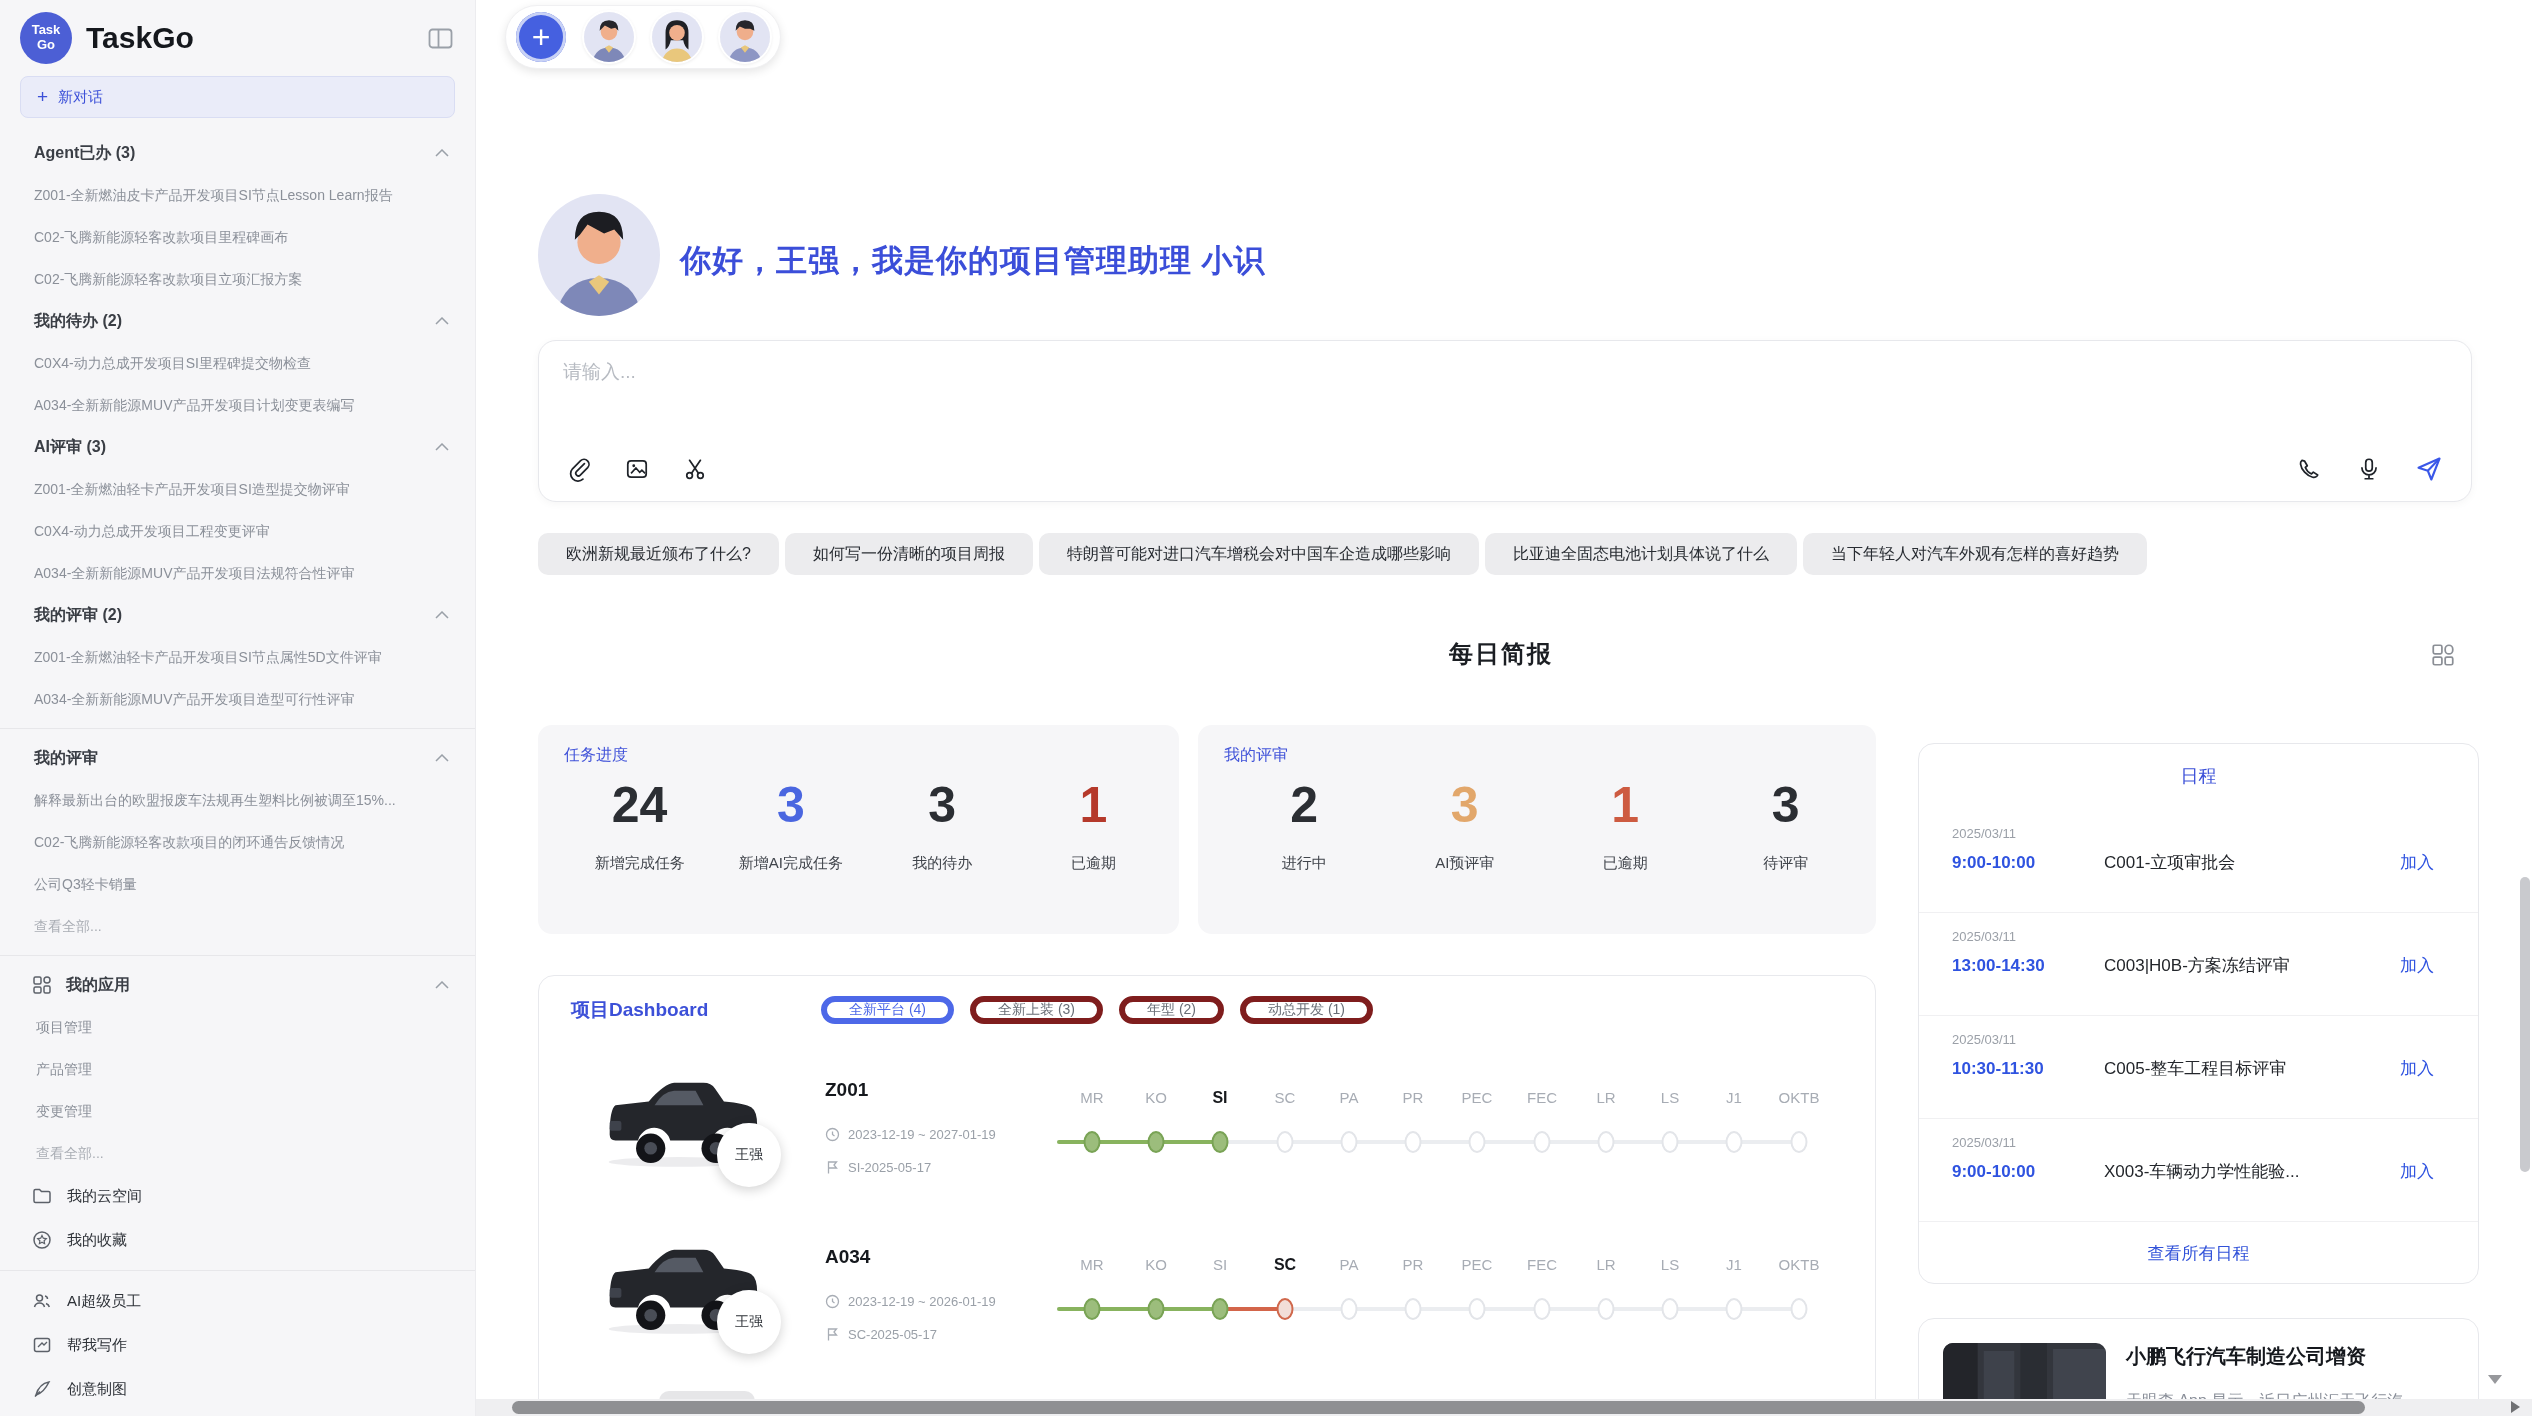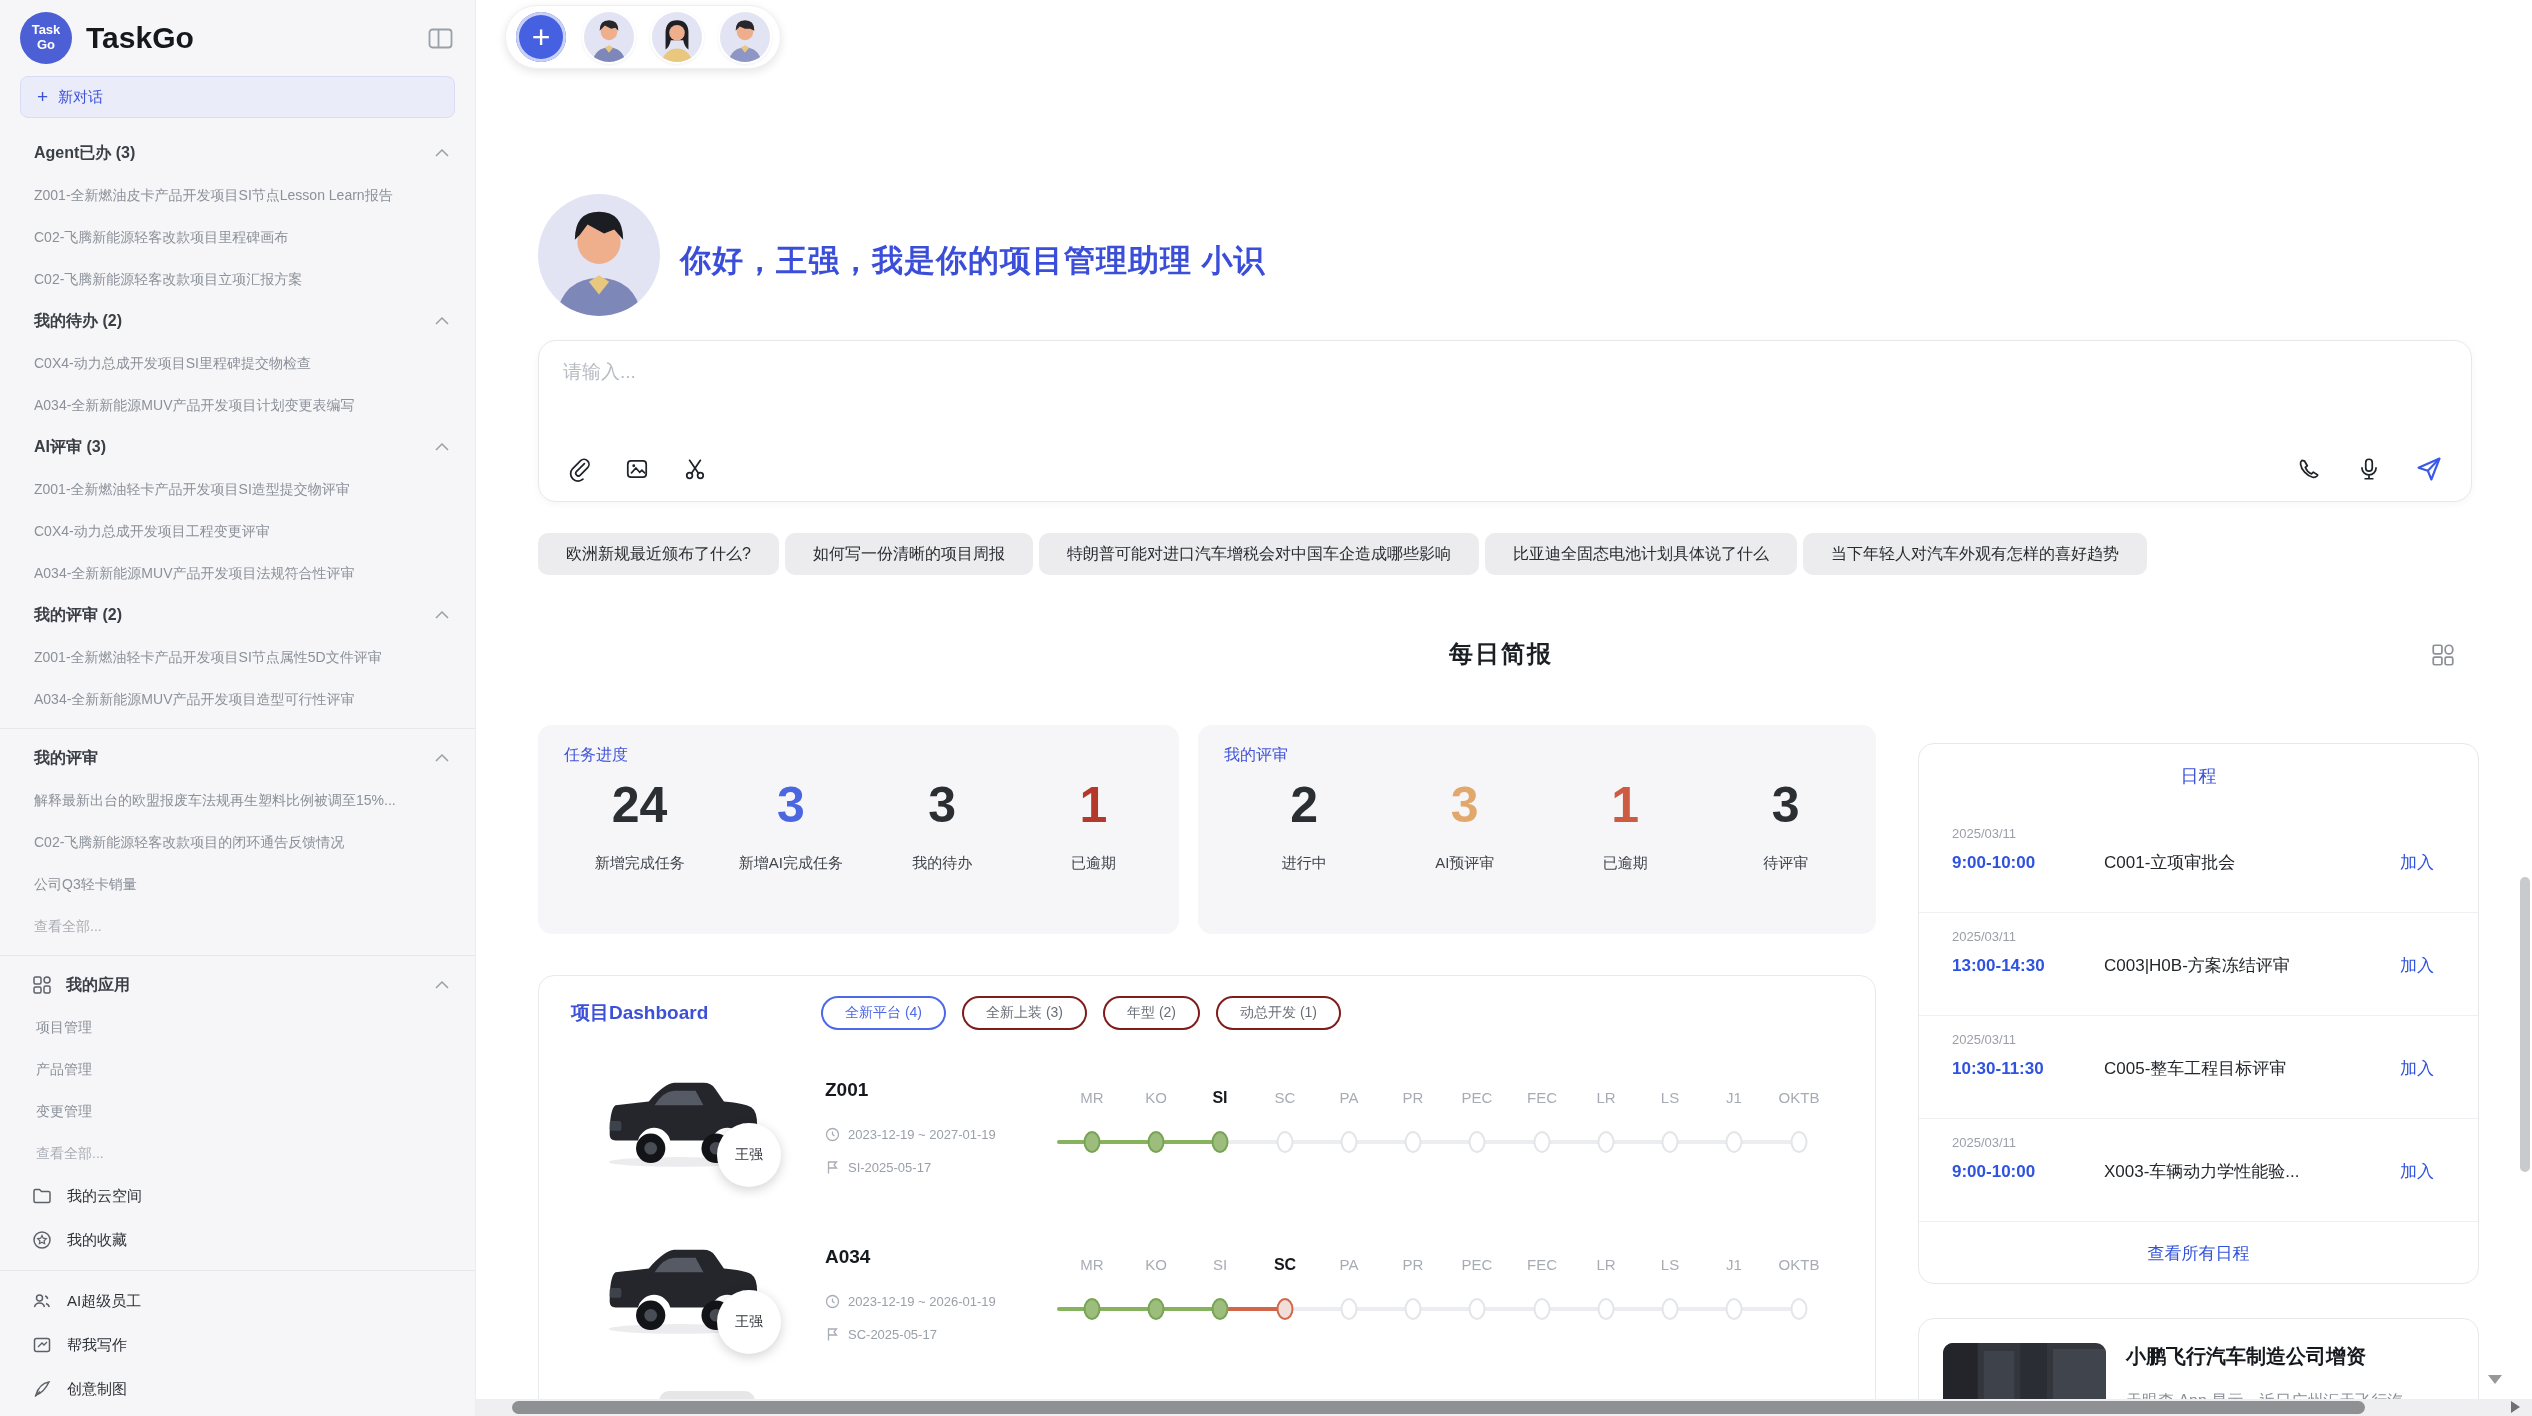--- a/index.html
+++ b/index.html
@@ -87,22 +87,22 @@
   .stat .val { font-size:50px; font-weight:600; line-height:70px; }
   .stat .lab { font-size:15px; color:#41454c; margin-top:14px; }
   .v-dark { color:#2b2e33; } .v-blue { color:#4a66e0; } .v-red { color:#b5392b; }
   .v-orange { color:#e2a76b; } .v-ored { color:#cd5b41; }
 
   .dash-card { position:absolute; left:62px; top:975px; width:1338px; height:470px;
     background:#fff; border:1px solid #e8e9ed; border-radius:16px; overflow:hidden; }
   .dash-head { display:flex; align-items:center; padding:20px 28px 0 32px; }
   .dash-title { font-size:19px; font-weight:700; color:#3c50d8; width:250px; }
   .filters { display:flex; gap:16px; }
-  .fpill { height:34px; border-radius:20px; padding:0 22px; display:flex; align-items:center;
-    font-size:14px; border:2px solid #7f1d1d; color:#696e76; background:#fff; cursor:pointer; }
+  .fpill { height:28px; border-radius:20px; padding:0 22px; display:flex; align-items:center;
+    font-size:14px; border:6px solid #7f1d1d; color:#696e76; background:#fff; cursor:pointer; }
   .fpill.active { border-color:#4d68e8; color:#4d68e8; }
   .proj { position:absolute; left:0; right:0; height:170px; }
   .proj.p1 { top:85px; } .proj.p2 { top:252px; }
   .car { position:absolute; left:57px; top:4px; width:166px; height:106px; }
   .car svg { width:100%; height:100%; display:block; }
   .owner { position:absolute; left:178px; top:62px; width:64px; height:64px; border-radius:50%;
     background:#fff; box-shadow:0 3px 12px rgba(0,0,0,.18); display:flex; align-items:center;
     justify-content:center; font-size:14px; color:#2b2f35; }
   .pcode { position:absolute; left:286px; top:18px; font-size:19px; font-weight:700; color:#15181d; }
   .pmeta { position:absolute; left:286px; display:flex; align-items:center; gap:8px;

